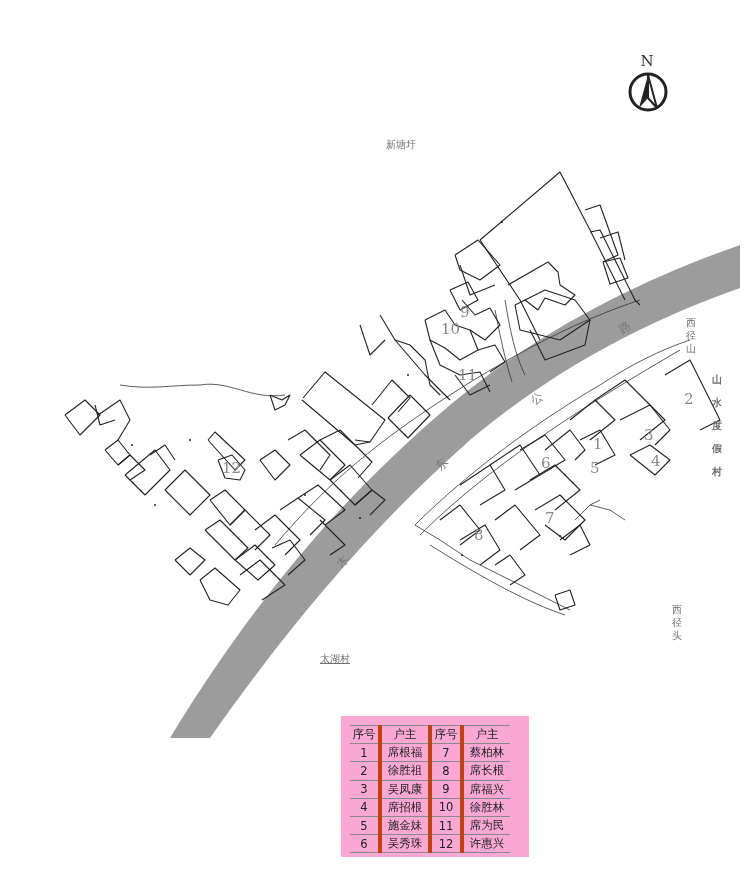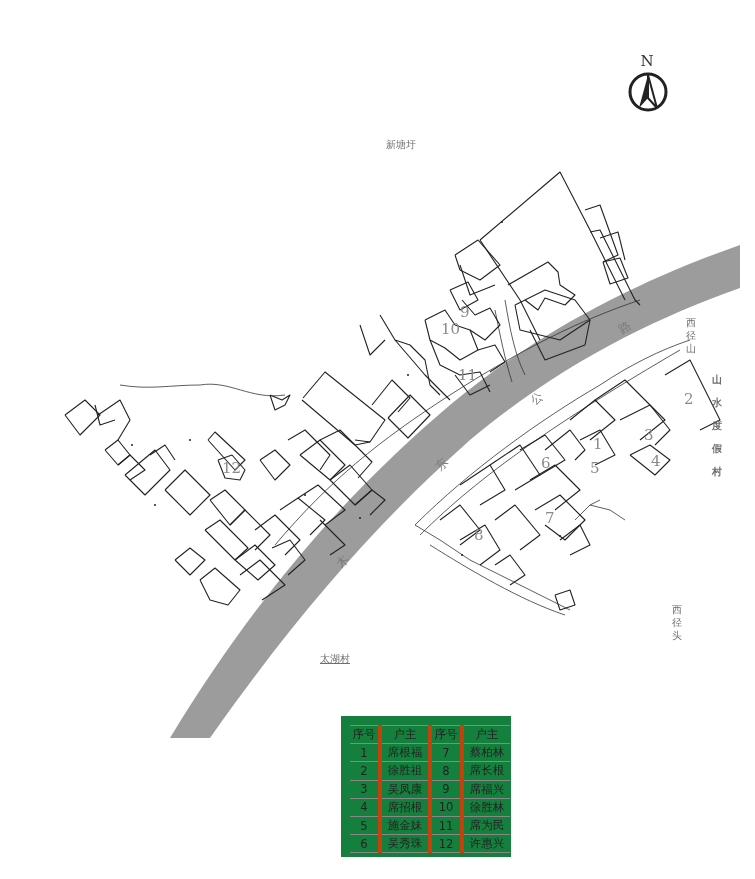--- a/index.html
+++ b/index.html
@@ -8,21 +8,21 @@
   .bld { fill: none; stroke: #222; stroke-width: 1.1; stroke-linejoin: round; }
   .thin { fill: none; stroke: #333; stroke-width: 0.8; }
   .dot { fill: #222; }
   .road { fill: #9c9c9c; }
   .road-label { fill: #7a7a7a; font-size: 12px; }
   .place { position: absolute; color: #6e6e6e; font-size: 10px; font-family: "DejaVu Sans", sans-serif; }
   .place.vert { width: 12px; line-height: 13px; text-align: right; word-break: break-all; }
   .house-num { position: absolute; color: #8a8a8a; font-size: 15px; font-family: "DejaVu Serif", serif; }
   .north { position: absolute; left: 626px; top: 52px; width: 44px; }
   .north-label { text-align: center; font-size: 15px; color: #333; font-family: "DejaVu Serif", serif; margin-left: -2px; }
-  .legend { position: absolute; left: 341px; top: 716px; width: 170px; height: 141px; background: #15803d; }
+  .legend { position: absolute; left: 341px; top: 716px; width: 188px; height: 141px; background: #f9a8d4; }
   .legend table { position: absolute; left: 9px; top: 9px; border-collapse: collapse; font-family: "DejaVu Sans", sans-serif; font-size: 11.5px; color: #222; }
   .legend th, .legend td { border-top: 1px solid #888; border-bottom: 1px solid #888; padding: 0 2px; height: 17.2px; text-align: center; font-weight: normal; }
   .legend th + th, .legend td + td { border-left: 4px solid #c2410c; }
   .legend .c-no { width: 24px; }
   .legend .c-name { width: 42px; }
 </style>
 </head>
 <body>
 
 <svg id="map" viewBox="0 0 755 879" xmlns="http://www.w3.org/2000/svg">

